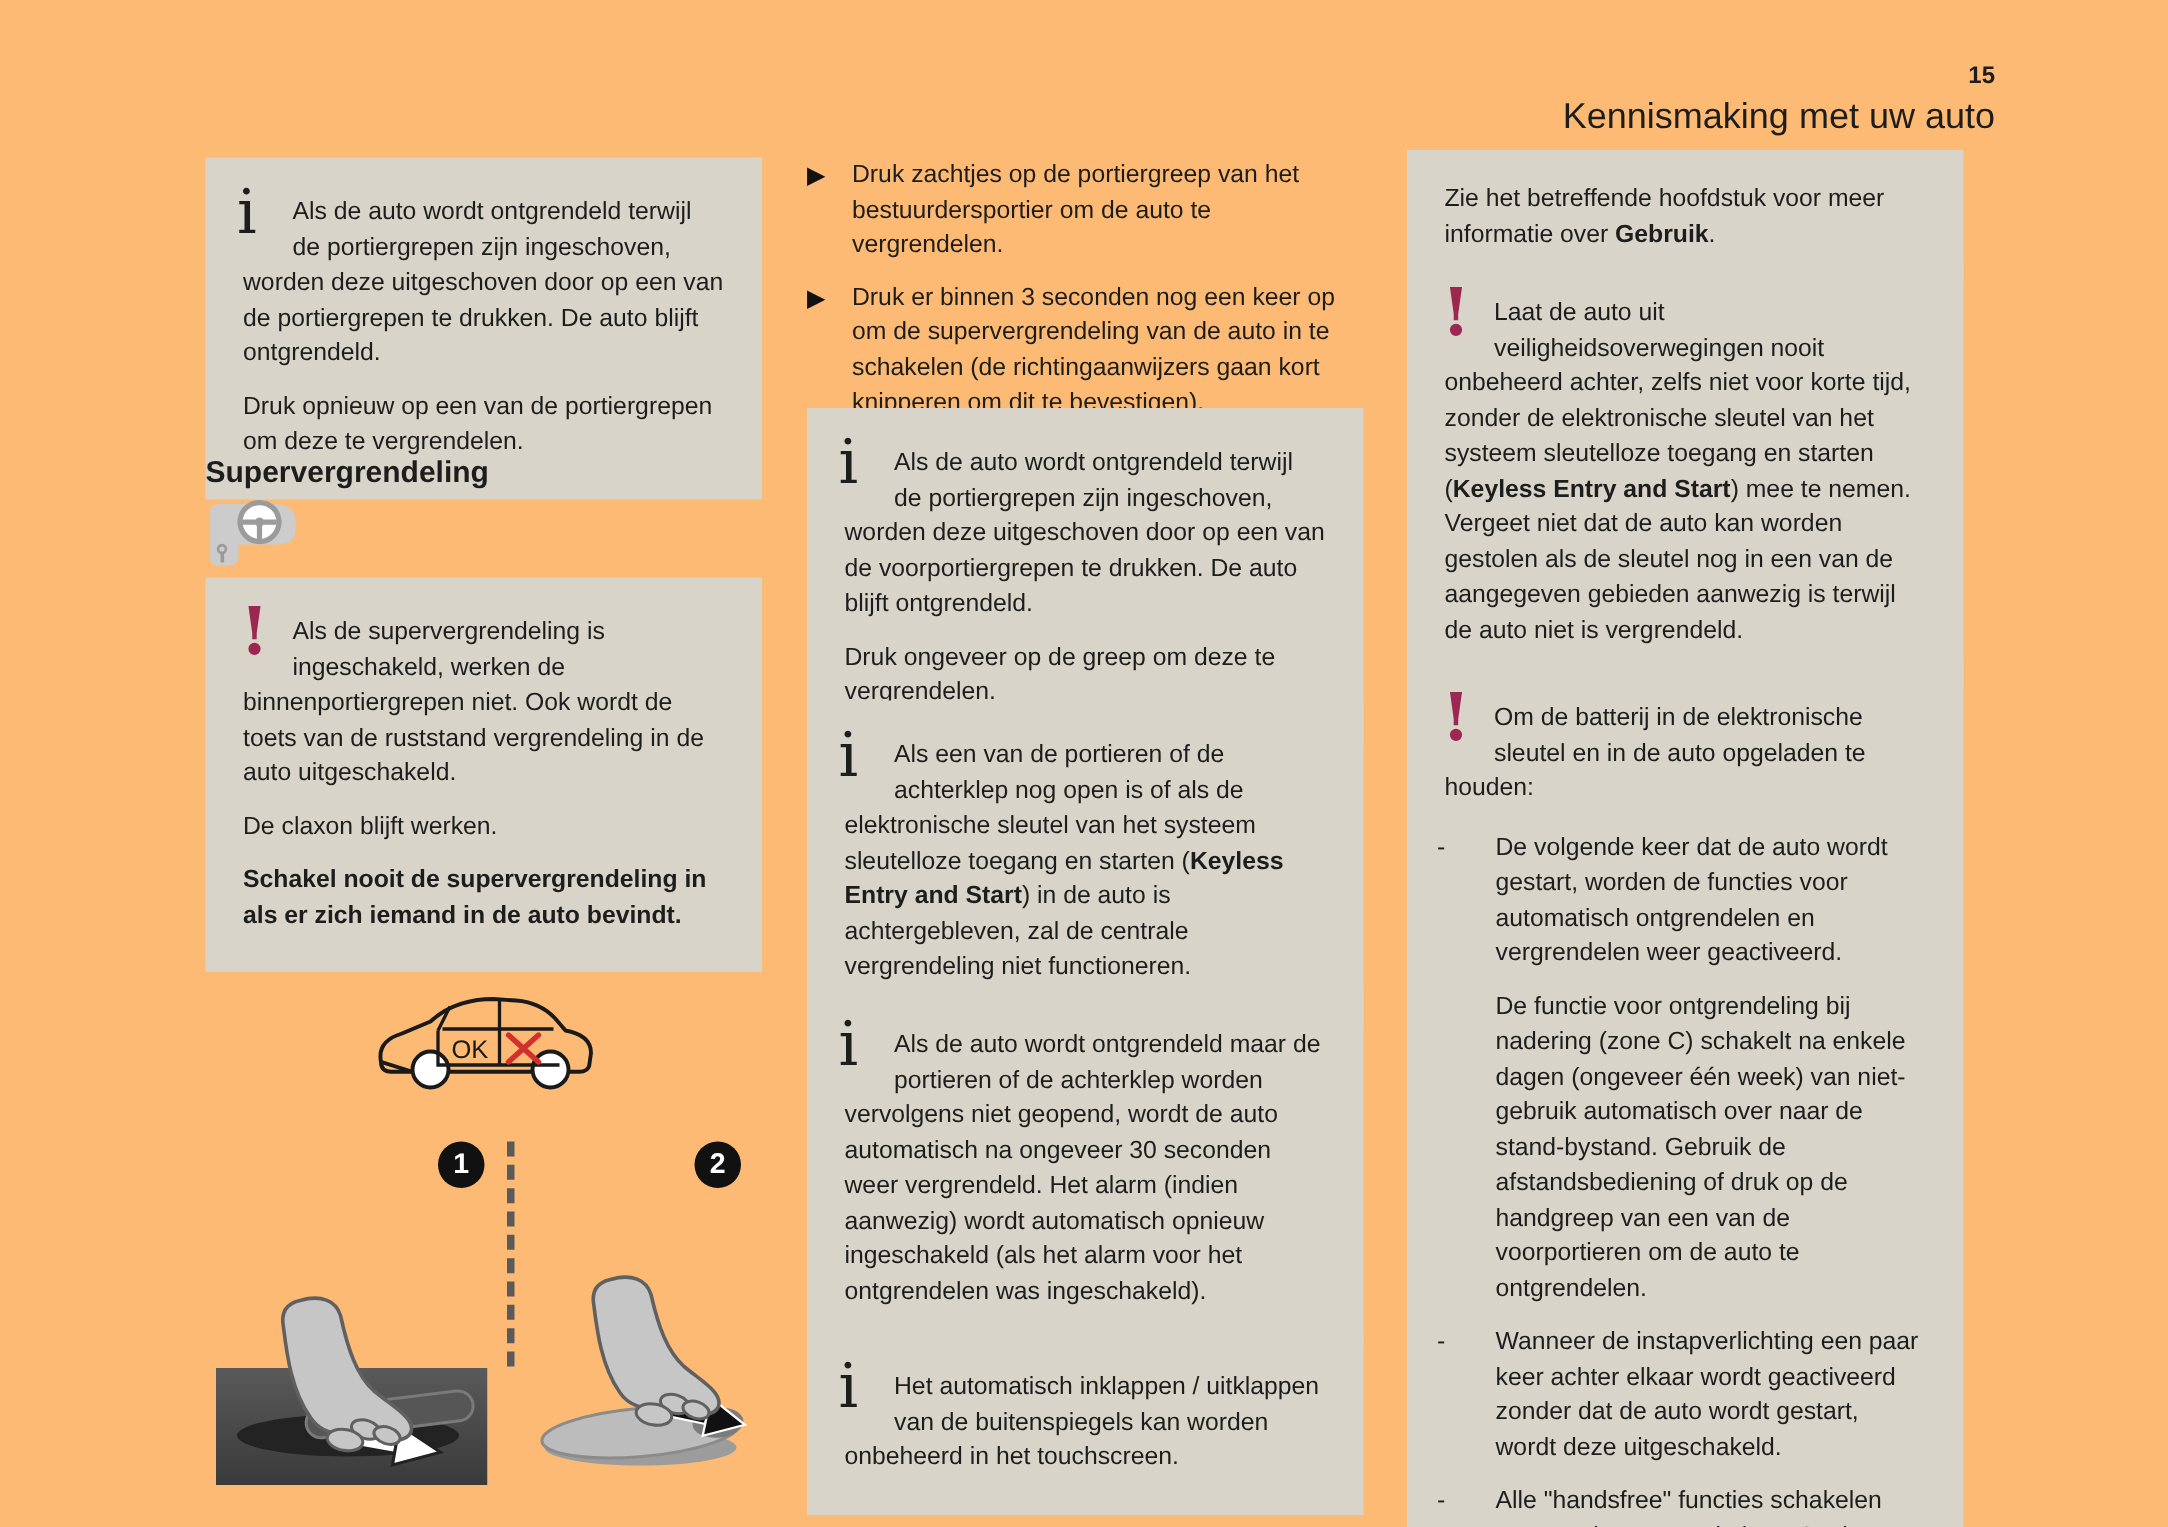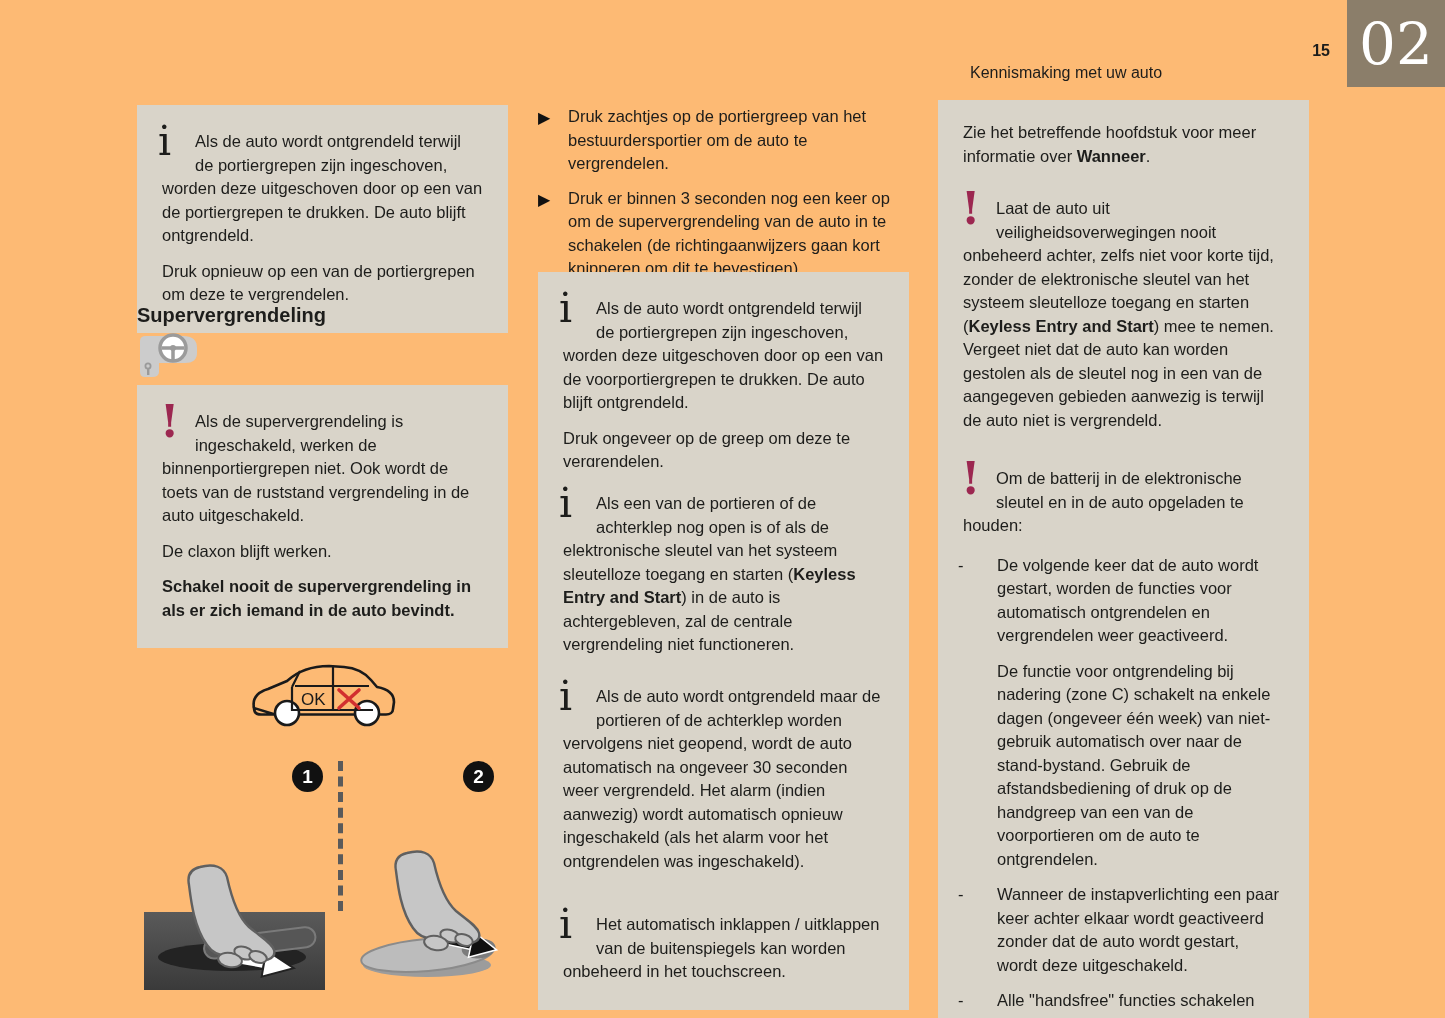--- a/index.html
+++ b/index.html
@@ -14,22 +14,22 @@
     background:#8b7e6a; display:flex; align-items:center; justify-content:center;
   }
   .chapter-num {
     font-family:"DejaVu Serif", serif; font-size:58px; color:#ffffff; line-height:1;
   }
   .page-num {
     position:absolute; left:1150px; top:42px; width:180px; text-align:right;
     font-size:16px; font-weight:bold;
   }
   .section-title {
-    position:absolute; left:970px; top:64px; width:380px; 
-    font-size:16px;
+    position:absolute; left:950px; top:64px; width:380px; text-align:right;
+    font-size:24px;
   }
   
   .col { position:absolute; width:371px; }
   #col1 { left:137px; top:105px; height:900px; }
   #col2 { left:538px; top:105px; height:900px; }
   #col3 { left:938px; top:100px; height:910px; }
   .abs { position:absolute; left:0; width:371px; }
 
   
   .box {
@@ -72,23 +72,20 @@
     border-left:5px dashed #5a5a5a;
   }
 </style>
 </head>
 <body>
 
 <div class="page">
 
   <div class="page-num">15</div>
   <div class="section-title">Kennismaking met uw auto</div>
-  <div class="chapter-box">
-    <span class="chapter-num">02</span>
-  </div>
 
   <div class="col" id="col1">
 
     <div class="abs box" style="top:0;">
       <span class="info-glyph">i</span>
       <p>Als de auto wordt ontgrendeld terwijl de portiergrepen zijn ingeschoven, worden deze uitgeschoven door op een van de portiergrepen te drukken. De auto blijft ontgrendeld.</p>
       <p>Druk opnieuw op een van de portiergrepen om deze te vergrendelen.</p>
     </div>
 
     <div class="abs h2" style="top:197px;">Supervergrendeling</div>
@@ -193,21 +190,21 @@
 
     <div class="abs box" style="top:783px;">
       <span class="info-glyph">i</span>
       <p>Het automatisch inklappen / uitklappen van de buitenspiegels kan worden onbeheerd in het touchscreen.</p>
     </div>
   </div>
 
   <div class="col" id="col3">
 
     <div class="abs box" style="top:0; padding-top:9px; padding-bottom:10px;">
-      <p><span>Zie het betreffende hoofdstuk voor meer informatie over </span><span class="bold">Wanneer</span><span>.</span></p>
+      <p><span>Zie het betreffende hoofdstuk voor meer informatie over </span><span class="bold">Gebruik</span><span>.</span></p>
     </div>
 
     <div class="abs box" style="top:72px;">
       <span class="warn-glyph">!</span>
       <p><span>Laat de auto uit veiligheidsoverwegingen nooit onbeheerd achter, zelfs niet voor korte tijd, zonder de elektronische sleutel van het systeem sleutelloze toegang en starten (</span><span class="bold">Keyless Entry and Start</span><span>) mee te nemen. Vergeet niet dat de auto kan worden gestolen als de sleutel nog in een van de aangegeven gebieden aanwezig is terwijl de auto niet is vergrendeld.</span></p>
     </div>
 
     <div class="abs box" style="top:342px;">
       <span class="warn-glyph">!</span>
       <p>Om de batterij in de elektronische sleutel en in de auto opgeladen te houden:</p>

